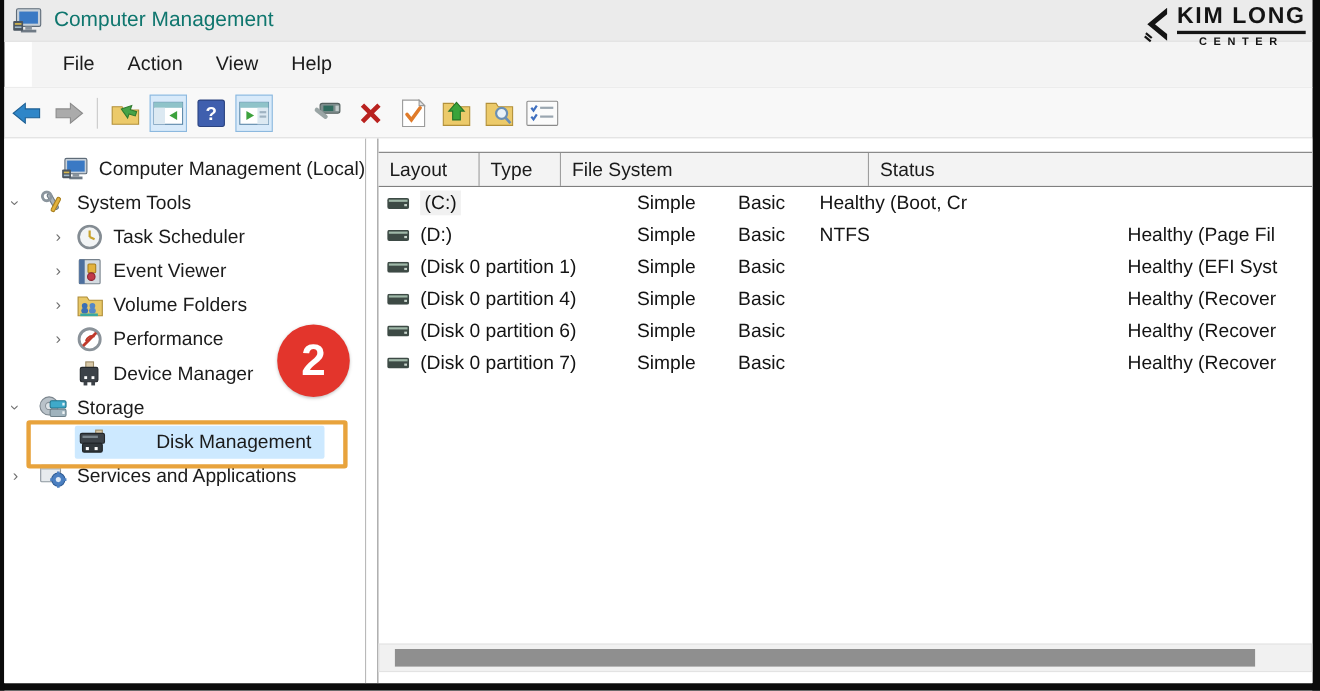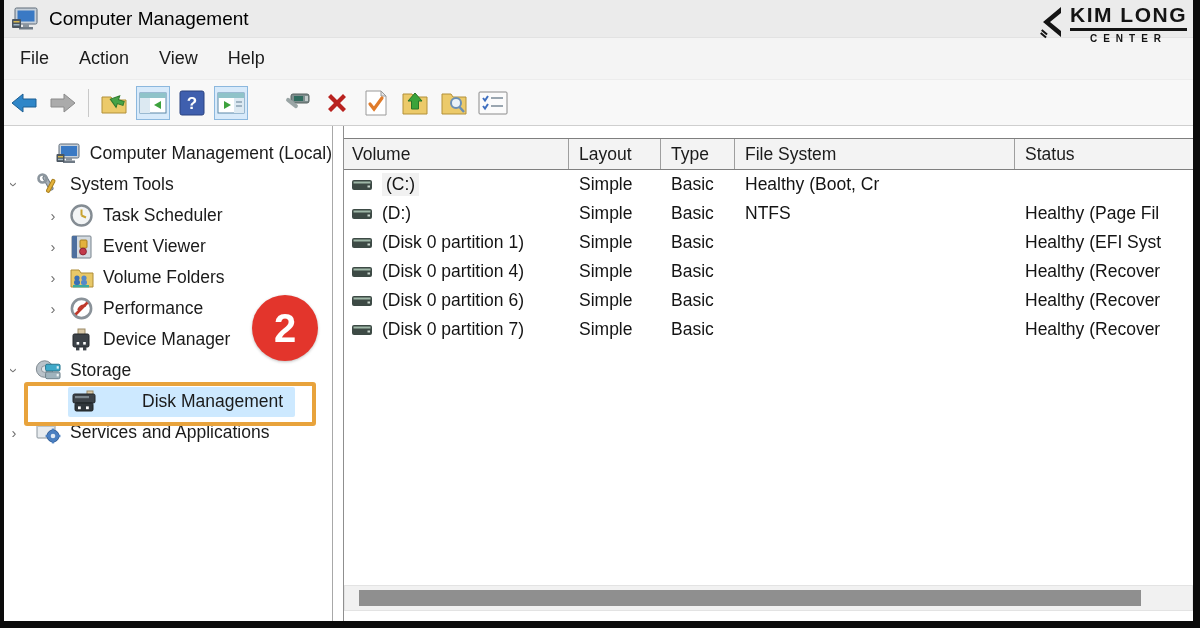--- a/index.html
+++ b/index.html
@@ -6,30 +6,30 @@
   html,body { width:1200px; height:628px; overflow:hidden; background:#fff;
     font-family:"Liberation Sans","DejaVu Sans",sans-serif; }
   .frame { position:relative; width:1200px; height:628px;
     border-left:4px solid #0b0b0b; border-right:7px solid #0b0b0b; border-bottom:7px solid #0b0b0b;
     display:flex; flex-direction:column; background:#fff; }
 
   
   .titlebar { flex:0 0 38px; background:#ebebeb; display:flex; align-items:center;
     padding-left:7px; position:relative; border-bottom:1px solid #e2e2e2; }
   .title-icon { width:28px; height:26px; display:flex; align-items:center; }
-  .title-text { margin-left:10px; font-size:19px; color:#000000; }
+  .title-text { margin-left:10px; font-size:19px; color:#0f766e; }
   .logo { position:absolute; right:6px; top:3px; display:flex; align-items:center; gap:5px; }
   .logo-mark { width:26px; height:34px; }
   .logo-txt { display:flex; flex-direction:column; align-items:center; }
   .logo-top { font-size:21px; font-weight:bold; letter-spacing:1.5px; color:#141414;
     border-bottom:3px solid #141414; padding-bottom:1px; }
   .logo-bot { font-size:10px; font-weight:bold; letter-spacing:6px; color:#141414; margin-top:2px; }
 
   
-  .menubar { flex:0 0 41px; background:#f4f4f4; display:flex; align-items:center; padding-left:12px; }
+  .menubar { flex:0 0 41px; background:#f4f4f4; display:flex; align-items:center; padding-left:24px;margin-left:25px; }
   .menu-item { font-size:18px; color:#1b1b1b; padding:6px 15px; cursor:default; }
   .menu-item:first-child { padding-left:4px; }
 
   
   .toolbar { flex:0 0 47px; background:#f8f8f8; border-top:1px solid #ececec;
     border-bottom:1px solid #cfcfcf; display:flex; align-items:center; padding-left:3px; }
   .tbtn { width:34px; height:34px; display:flex; align-items:center; justify-content:center;
     margin-right:5px; border:1px solid transparent; }
   .tbtn.active { background:#d8eafa; border:1px solid #8cb8de; }
   .tsep { width:1px; height:28px; background:#c9c9c9; margin:0 8px 0 3px; }
@@ -355,21 +355,20 @@
         </span>
         <span class="tlabel">Services and Applications</span>
       </div>
     </div>
 
     <div class="splitter"></div>
 
     <div class="main-pane">
       <div class="listview">
         <div class="lv-header">
-          <span class="hcell c-vol">Volume</span>
           <span class="hcell c-lay">Layout</span>
           <span class="hcell c-typ">Type</span>
           <span class="hcell c-fs">File System</span>
           <span class="hcell c-st">Status</span>
         </div>
 
         <div class="lv-row">
           <span class="cell c-vol">
               <span class="vol-ic">
                 <svg width="20" height="10" viewBox="0 0 20 10">

